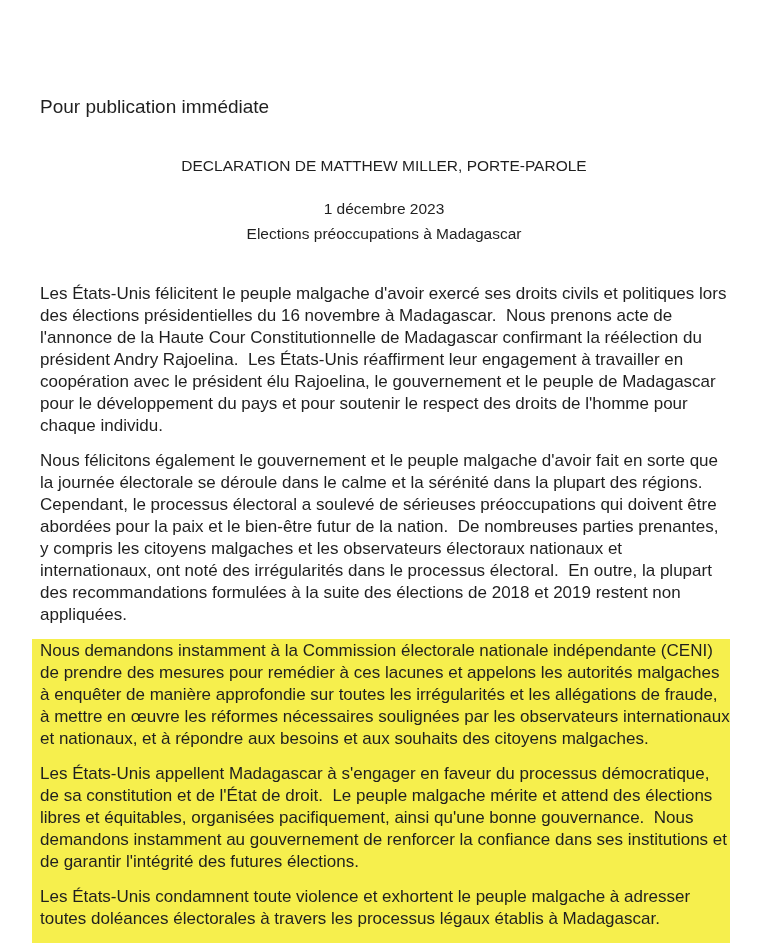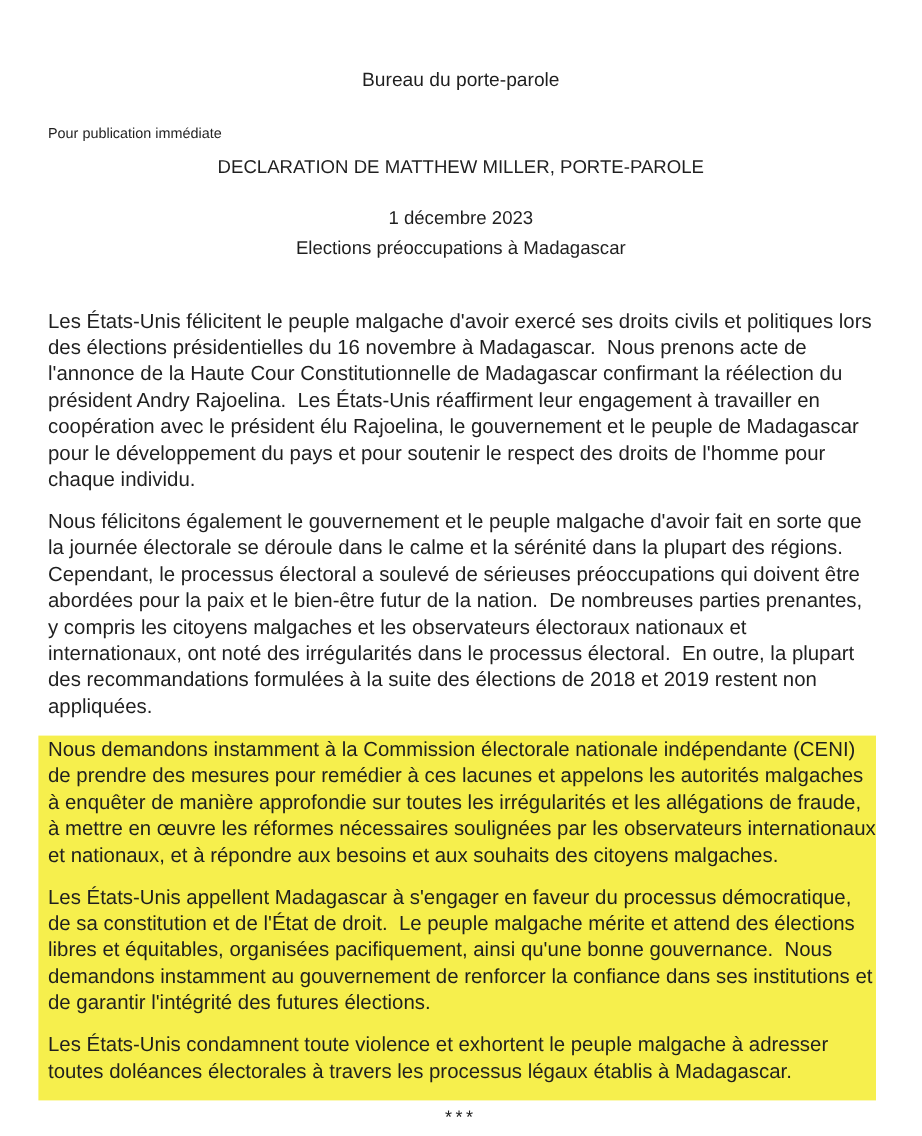--- a/index.html
+++ b/index.html
@@ -14,27 +14,27 @@
   }
   .doc {
     padding: 56px 40px 0 40px;
   }
   .centered { text-align: center; }
   .hdr-line {
     font-size: 16px;
     line-height: 23px;
   }
   .release-line {
-    margin-top: 21px;
-    font-size: 12px;
+    margin-top: 39px;
+    font-size: 19px;
     line-height: 23px;
     text-align: left;
   }
   .statement-title {
-    margin-top: 5px;
+    margin-top: 36px;
     font-size: 15.5px;
     line-height: 23px;
   }
   .date-line {
     margin-top: 20px;
     font-size: 15.5px;
     line-height: 23px;
     text-align: center;
   }
   .subject-line {
@@ -66,21 +66,20 @@
     letter-spacing: 3px;
     text-align: center;
   }
 </style>
 </head>
 <body>
 
 <div class="doc">
 
   <div class="centered">
-    <div class="hdr-line">Bureau du porte-parole</div>
   </div>
 
   <div class="release-line">Pour publication immédiate</div>
 
   <div class="statement-title centered">DECLARATION DE MATTHEW MILLER, PORTE-PAROLE</div>
 
   <div class="date-line">1 décembre 2023</div>
 
   <div class="subject-line centered">Elections préoccupations à Madagascar</div>
 

